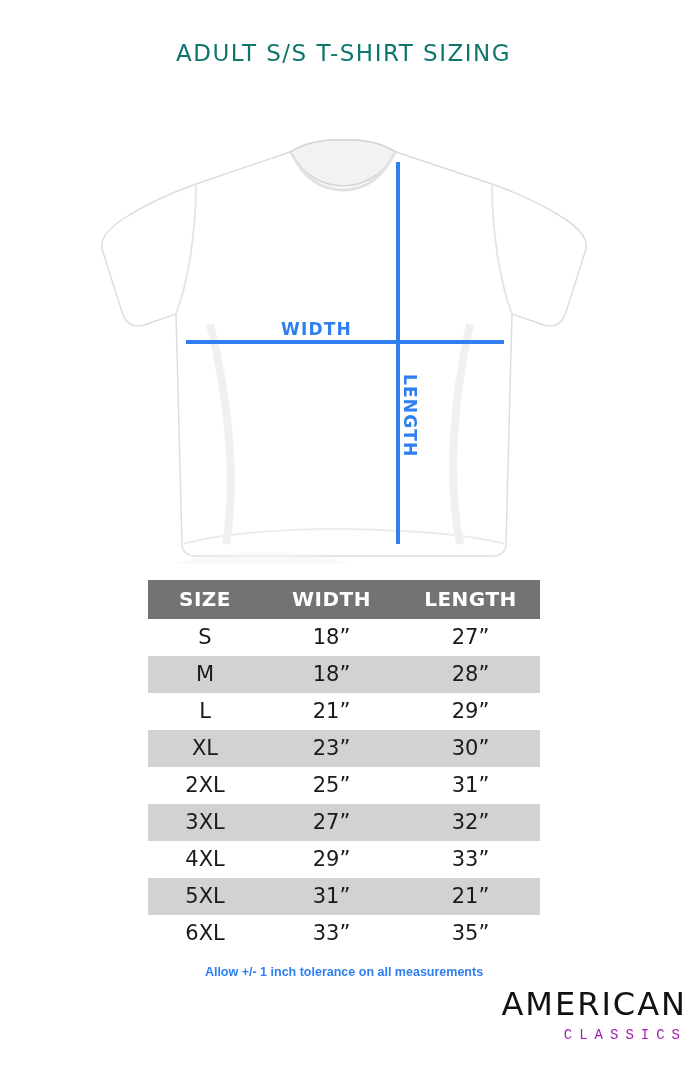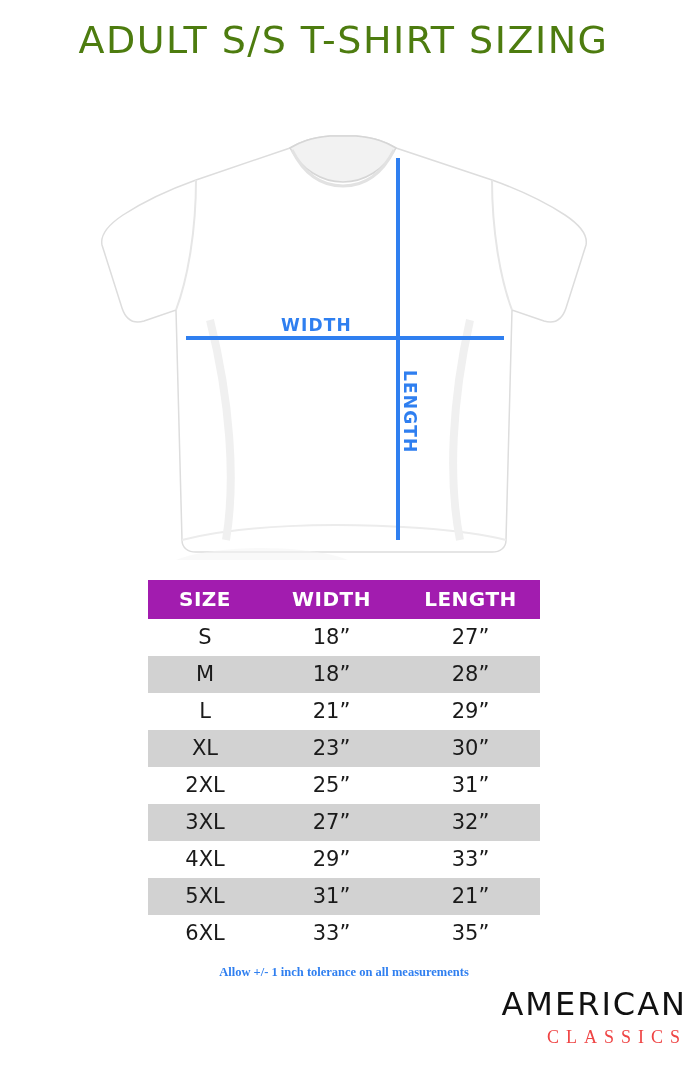--- a/index.html
+++ b/index.html
@@ -11,26 +11,26 @@
     width: 687px;
     height: 1080px;
     position: relative;
     font-family: "Liberation Sans", sans-serif;
     overflow: hidden;
   }
 
   
   .title {
     text-align: center;
-    font-size: 38px;
+    font-size: 23px;
     letter-spacing: 1.5px;
     font-weight: 400;
-    color: #4d7c0f;
+    color: #0f766e;
     margin: 0;
-    padding-top: 18px;
+    padding-top: 40px;
     font-family: "DejaVu Sans", sans-serif;
   }
 
   
   .shirt-area {
     position: relative;
     width: 687px;
     height: 490px;
     margin-top: 8px;
   }
@@ -65,21 +65,21 @@
     left: 148px;
     top: 580px;
     width: 392px;
   }
   table.size-table {
     border-collapse: collapse;
     width: 392px;
     table-layout: fixed;
   }
   table.size-table th {
-    background: #a21caf;
+    background: #737373;
     color: #ffffff;
     font-size: 20px;
     font-weight: bold;
     padding: 7px 0 8px 0;
     letter-spacing: 0.5px;
     font-family: "DejaVu Sans", sans-serif;
   }
   table.size-table td {
     text-align: center;
     font-size: 21px;
@@ -100,44 +100,44 @@
   table.size-table th.col-size { width: 114px; }
   table.size-table th.col-w { width: 139px; }
   table.size-table th.col-l { width: 139px; }
 
   .tolerance {
     text-align: center;
     color: #2f7ff0;
     font-size: 12.5px;
     font-weight: bold;
     margin-top: 13px;
-    font-family: Liberation Serif, serif;
+    font-family: Liberation Sans, sans-serif;
   }
 
   
   .brand {
     position: absolute;
     left: 0;
     top: 985px;
     width: 687px;
     text-align: right;
   }
   .brand-main {
     font-size: 32px;
     letter-spacing: 2px;
     color: #111111;
     font-weight: 400;
     font-family: "DejaVu Sans", sans-serif;
   }
   .brand-sub {
-    font-size: 18px;
+    font-size: 14px;
     letter-spacing: 7px;
-    color: #ef4444;
+    color: #a21caf;
     margin-top: 4px;
-    font-family: Liberation Serif, serif;
+    font-family: Liberation Mono, monospace;
   }
 </style>
 </head>
 <body>
 
 <h1 class="title">ADULT S/S T-SHIRT SIZING</h1>
 
 <div class="shirt-area">
 
   <svg class="shirt-svg" width="687" height="490" viewBox="0 0 687 490">

